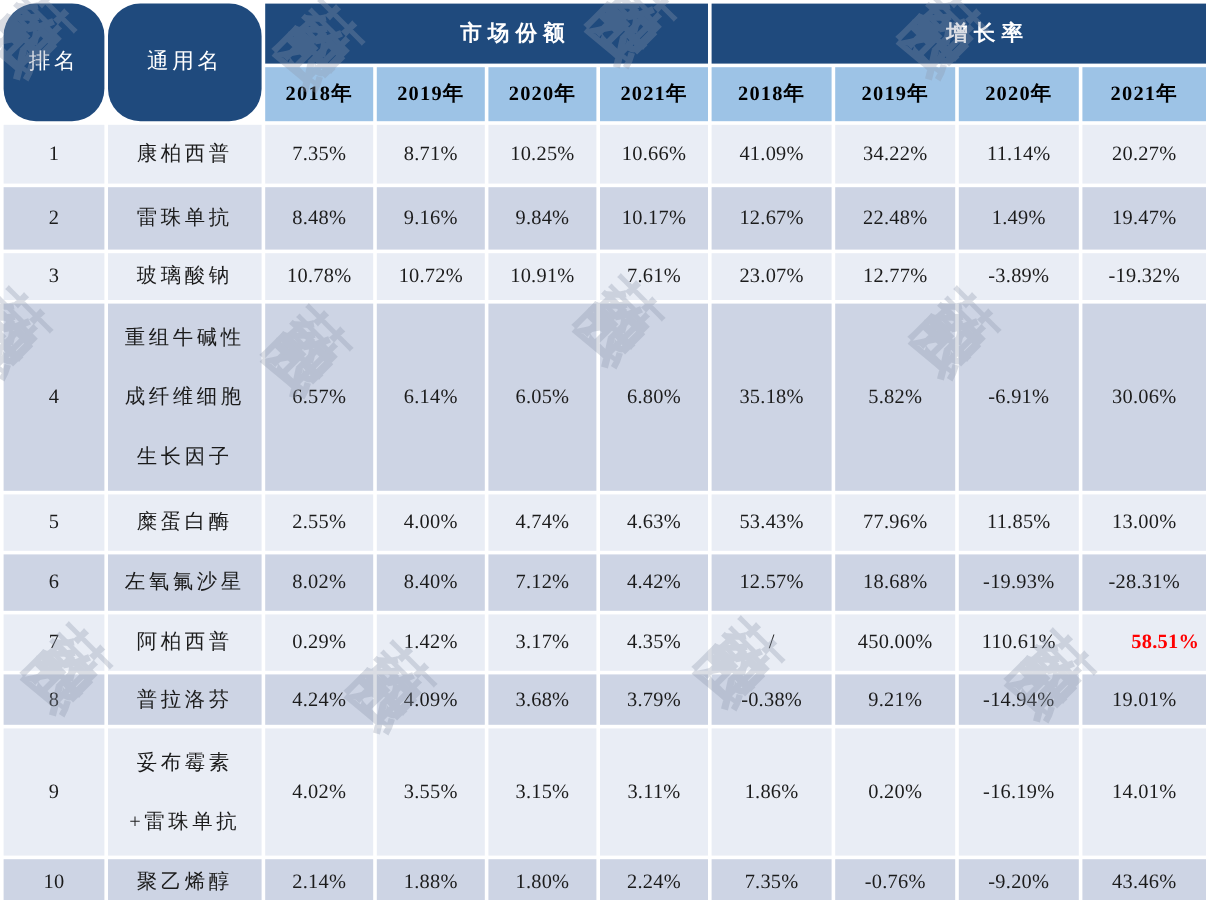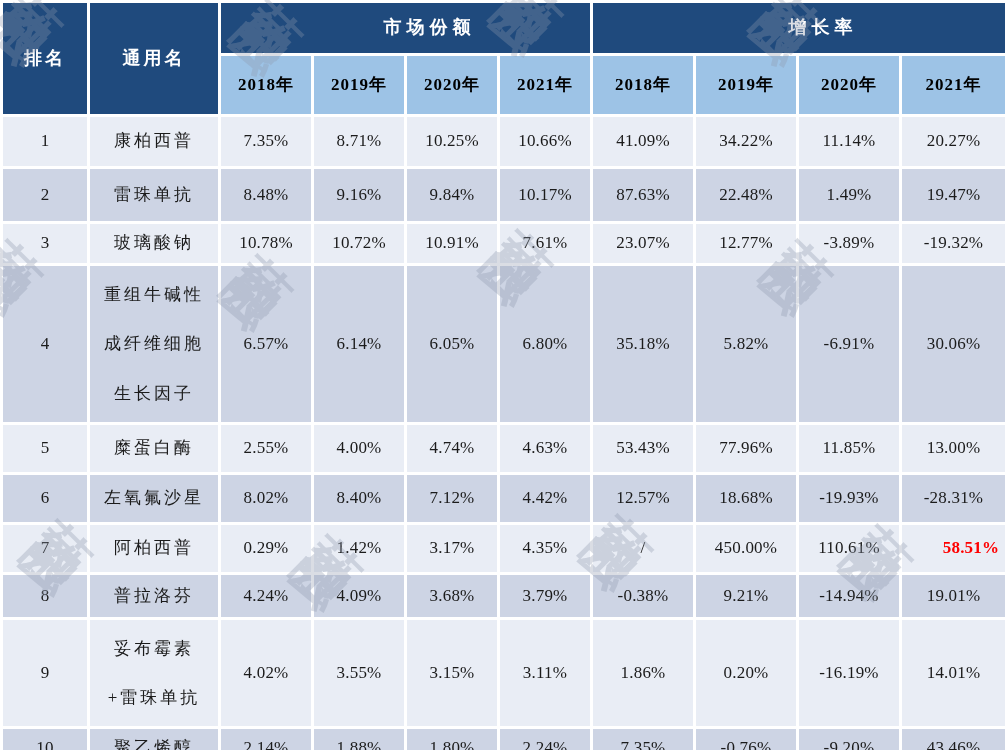--- a/index.html
+++ b/index.html
@@ -11,22 +11,22 @@
     width:1008px;table-layout:fixed;
     border-collapse:separate;border-spacing:3px;
   }
   th,td{text-align:center;vertical-align:middle;overflow:hidden;
     font-size:17px;color:#1b1b1b;line-height:1.2;padding:0;}
   thead th.group-cell{
     background:var(--header-bg);color:#ffffff;font-weight:bold;
     font-size:18px;letter-spacing:5px;padding-left:48px;
   }
   thead th.corner-cell{
-    background:var(--header-bg);color:#ffffff;font-weight:bold;
-    font-size:18px;letter-spacing:3px;
+    background:var(--header-bg);color:#ffffff;font-weight:normal;
+    font-size:18px;letter-spacing:3px;border-radius:27px;
   }
   thead th.year-cell{
     background:var(--year-bg);color:#000000;font-weight:bold;
     font-size:17px;letter-spacing:1px;
   }
   tbody tr.light td{background:var(--row-light);}
   tbody tr.dark td{background:var(--row-dark);}
   td.name{letter-spacing:3px;padding:4px 12px;}
   td.name.tall{line-height:2.9;}
   td.num{letter-spacing:0.2px;}
@@ -58,21 +58,21 @@
         <col style="width:100px">
         <col style="width:103px">
     </colgroup>
     <thead>
       <tr style="height:50px">
         <th rowspan="2" class="corner-cell">排名</th>
         <th rowspan="2" class="corner-cell">通用名</th>
         <th colspan="4" class="group-cell">市场份额</th>
         <th colspan="4" class="group-cell">增长率</th>
       </tr>
-      <tr style="height:58px" id="year-row">
+      <tr style="height:45px" id="year-row">
           <th class="year-cell">2018年</th>
           <th class="year-cell">2019年</th>
           <th class="year-cell">2020年</th>
           <th class="year-cell">2021年</th>
           <th class="year-cell">2018年</th>
           <th class="year-cell">2019年</th>
           <th class="year-cell">2020年</th>
           <th class="year-cell">2021年</th>
         </tr>
     </thead>
@@ -89,21 +89,21 @@
           <td class="num">11.14%</td>
           <td class="num">20.27%</td>
         </tr>
         <tr class="dark" style="height: 52px;">
           <td class="num">2</td>
           <td class="name">雷珠单抗</td>
           <td class="num">8.48%</td>
           <td class="num">9.16%</td>
           <td class="num">9.84%</td>
           <td class="num">10.17%</td>
-          <td class="num">87.63%</td>
+          <td class="num">12.67%</td>
           <td class="num">22.48%</td>
           <td class="num">1.49%</td>
           <td class="num">19.47%</td>
         </tr>
         <tr class="light" style="height: 39px;">
           <td class="num">3</td>
           <td class="name">玻璃酸钠</td>
           <td class="num">10.78%</td>
           <td class="num">10.72%</td>
           <td class="num">10.91%</td>

